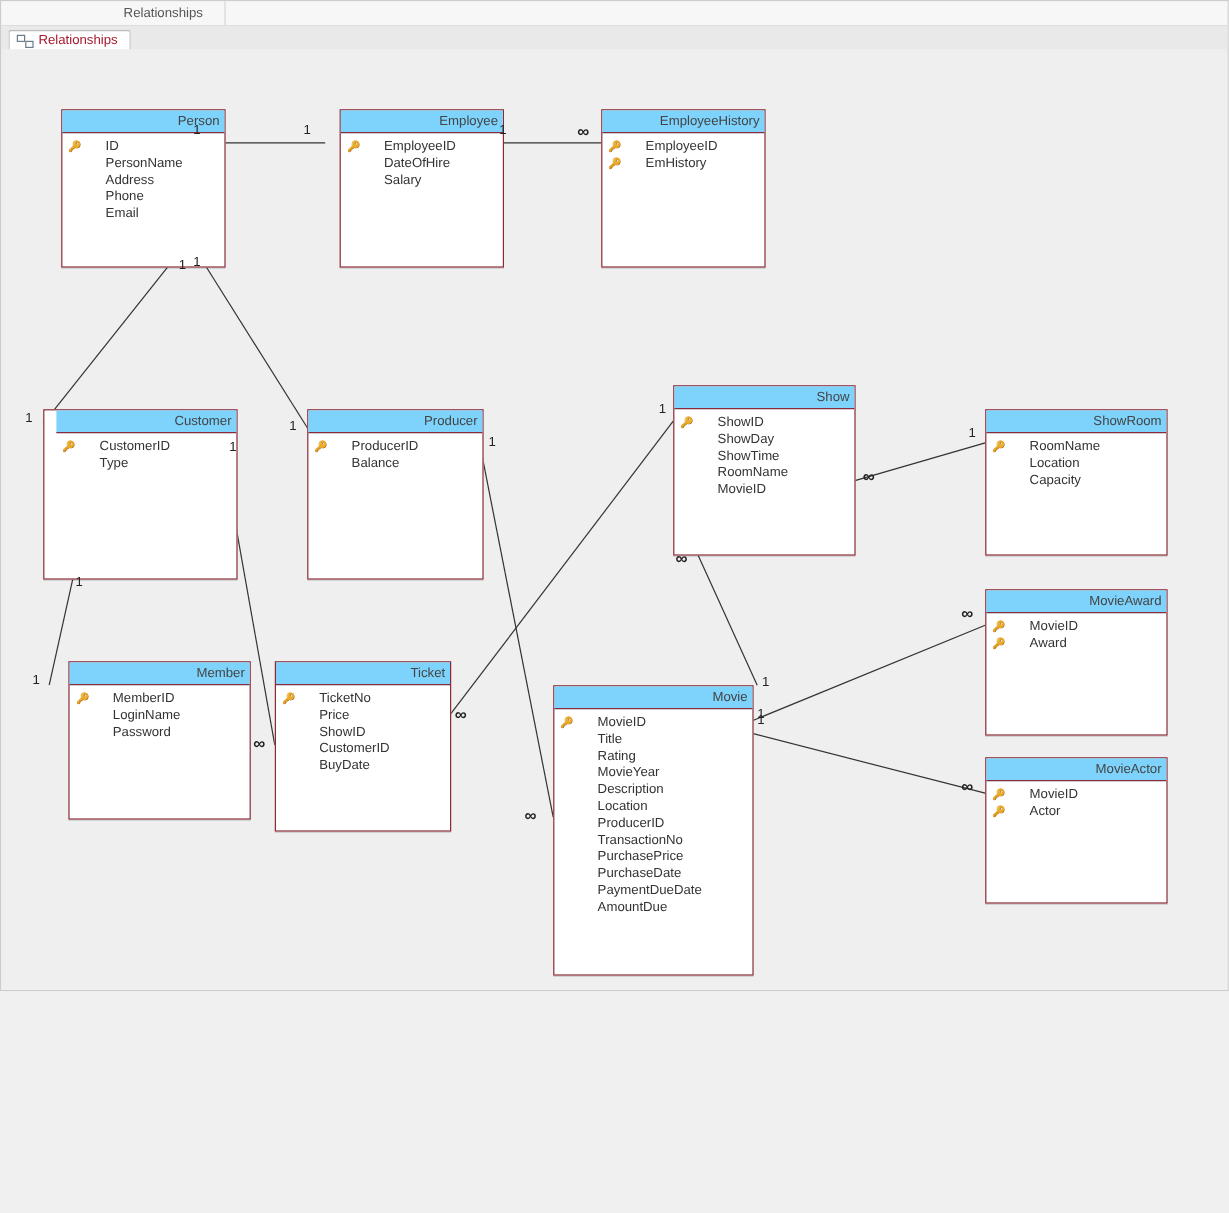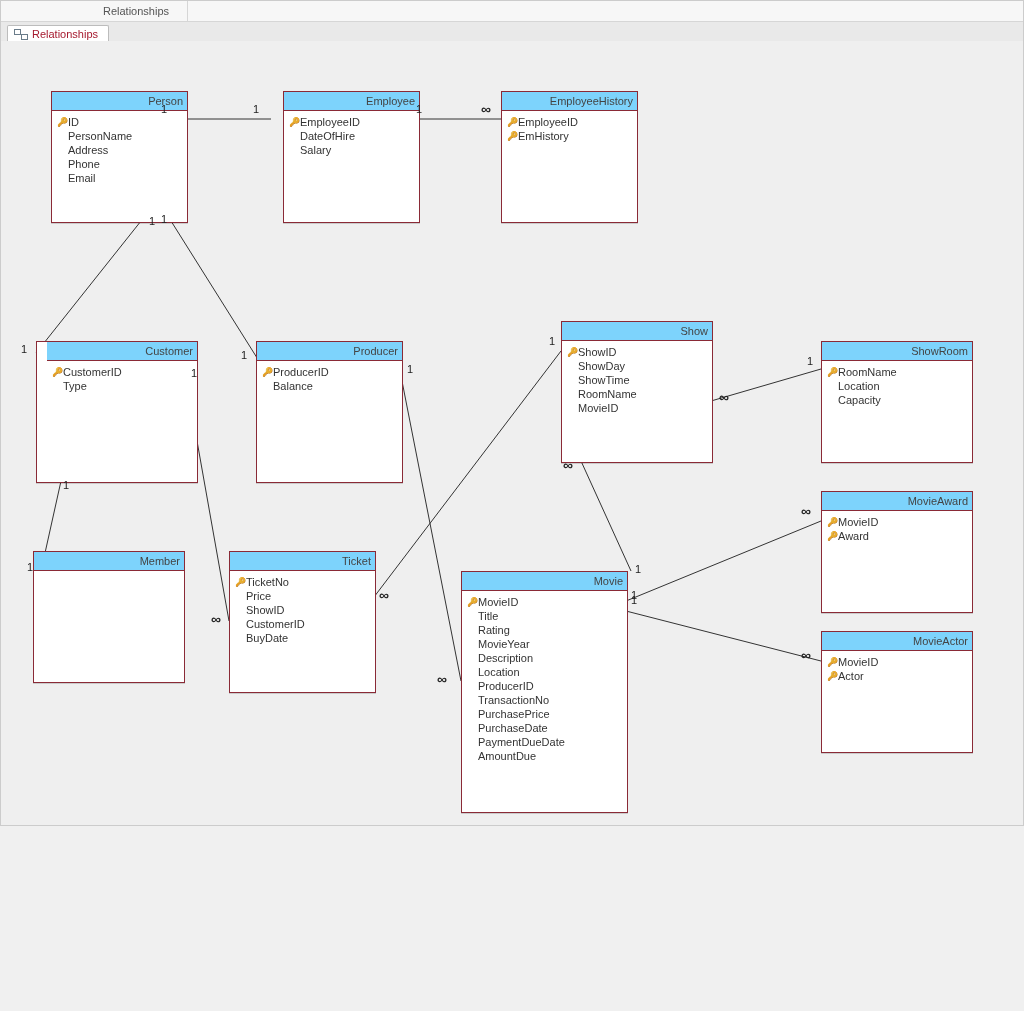--- a/index.html
+++ b/index.html
@@ -9,21 +9,21 @@
   .tabstrip{height:20px;background:#e9e9e9;border-bottom:1px solid #bcbcbc;display:flex;align-items:flex-end;}
   .tabstrip .doc-tab{display:flex;align-items:center;gap:4px;background:#fff;border:1px solid #bcbcbc;border-bottom:none;padding:2px 10px 2px 6px;margin-left:6px;color:#a6192e;font-weight:500;border-top-left-radius:2px;border-top-right-radius:2px;}
   .tabstrip .doc-tab .rel-icon{width:14px;height:12px;position:relative;}
   .tabstrip .doc-tab .rel-icon::before{content:"";position:absolute;left:0;top:1px;width:5px;height:4px;border:1px solid #6a7c8a;}
   .tabstrip .doc-tab .rel-icon::after{content:"";position:absolute;right:0;bottom:0;width:5px;height:4px;border:1px solid #6a7c8a;}
   .canvas{position:absolute;left:0;top:40px;right:0;bottom:0;background:#efefef;}
   svg.links{position:absolute;left:0;top:0;width:100%;height:100%;pointer-events:none;}
   .entity{position:absolute;background:#fff;border:1px solid #8a2a36;box-shadow:0 1px 0 rgba(0,0,0,.15);}
   .entity .title{background:#7dd3fc;border-bottom:1px solid #8a2a36;text-align:right;padding:3px 4px;color:#444;}
   .entity ul{list-style:none;margin:0;padding:4px 6px 8px 6px;}
-  .entity li{display:flex;align-items:center;gap:0;padding:1px 0;white-space:nowrap;}
+  .entity li{display:flex;align-items:center;gap:20px;padding:1px 0;white-space:nowrap;}
   .entity li .key{color:#c79a00;width:10px;display:inline-flex;justify-content:center;}
   .entity li .key::before{content:"";}
   .entity li.pk .key::before{content:"\1F511";font-size:9px;line-height:1;filter:hue-rotate(-10deg) brightness(.9);} 
   .entity li .fname{color:#333;}
   .rel-label{position:absolute;font-size:11px;color:#222;background:transparent;pointer-events:none;font-family:"Segoe UI",sans-serif;}
 </style>
 </head>
 <body>
 
 <div class="app">
@@ -171,22 +171,36 @@
           <li>
             <span class="key"></span>
             <span class="fname">Location</span>
           </li>
           <li>
             <span class="key"></span>
             <span class="fname">Capacity</span>
           </li>
         </ul>
       </div>
-      <div class="entity" style="left: 32px; top: 510px; width: 150px; min-height: 130px;">
+      <div class="entity" style="left: 56px; top: 510px; width: 150px; min-height: 130px;">
         <div class="title">Member</div>
+        <ul>
+          <li class="pk">
+            <span class="key"></span>
+            <span class="fname">MemberID</span>
+          </li>
+          <li>
+            <span class="key"></span>
+            <span class="fname">LoginName</span>
+          </li>
+          <li>
+            <span class="key"></span>
+            <span class="fname">Password</span>
+          </li>
+        </ul>
       </div>
       <div class="entity" style="left: 228px; top: 510px; width: 145px; min-height: 140px;">
         <div class="title">Ticket</div>
         <ul>
           <li class="pk">
             <span class="key"></span>
             <span class="fname">TicketNo</span>
           </li>
           <li>
             <span class="key"></span>

